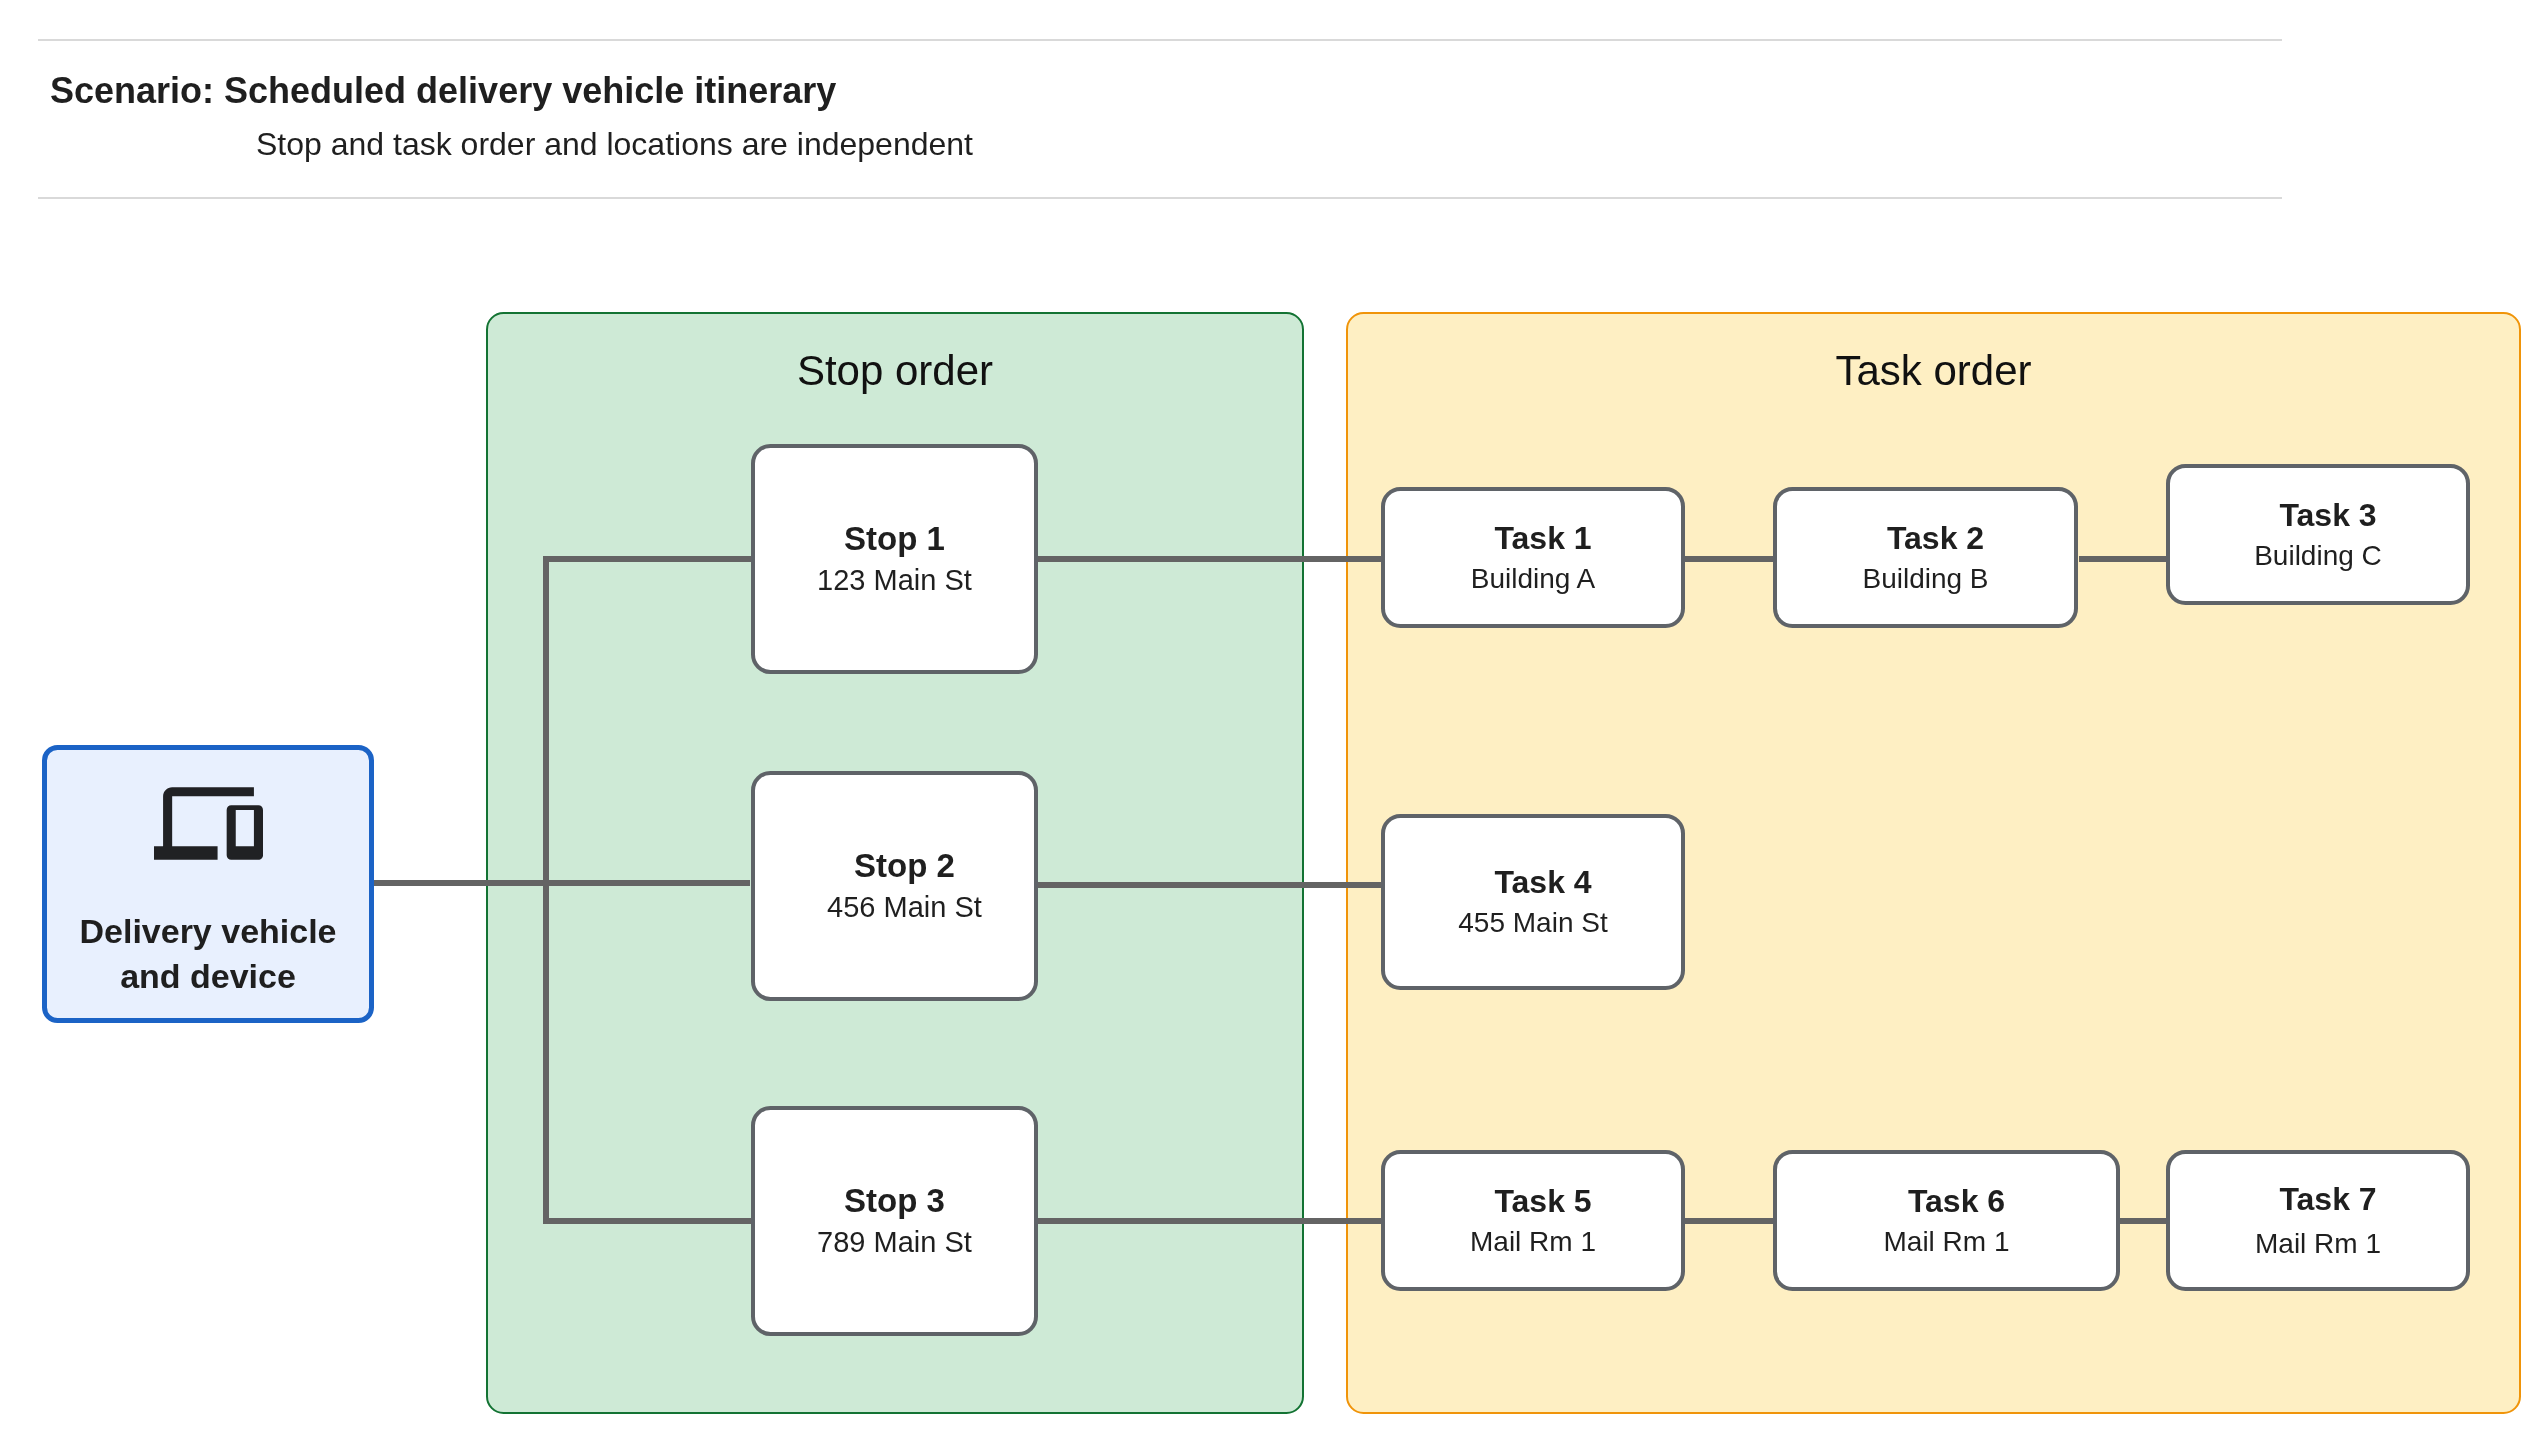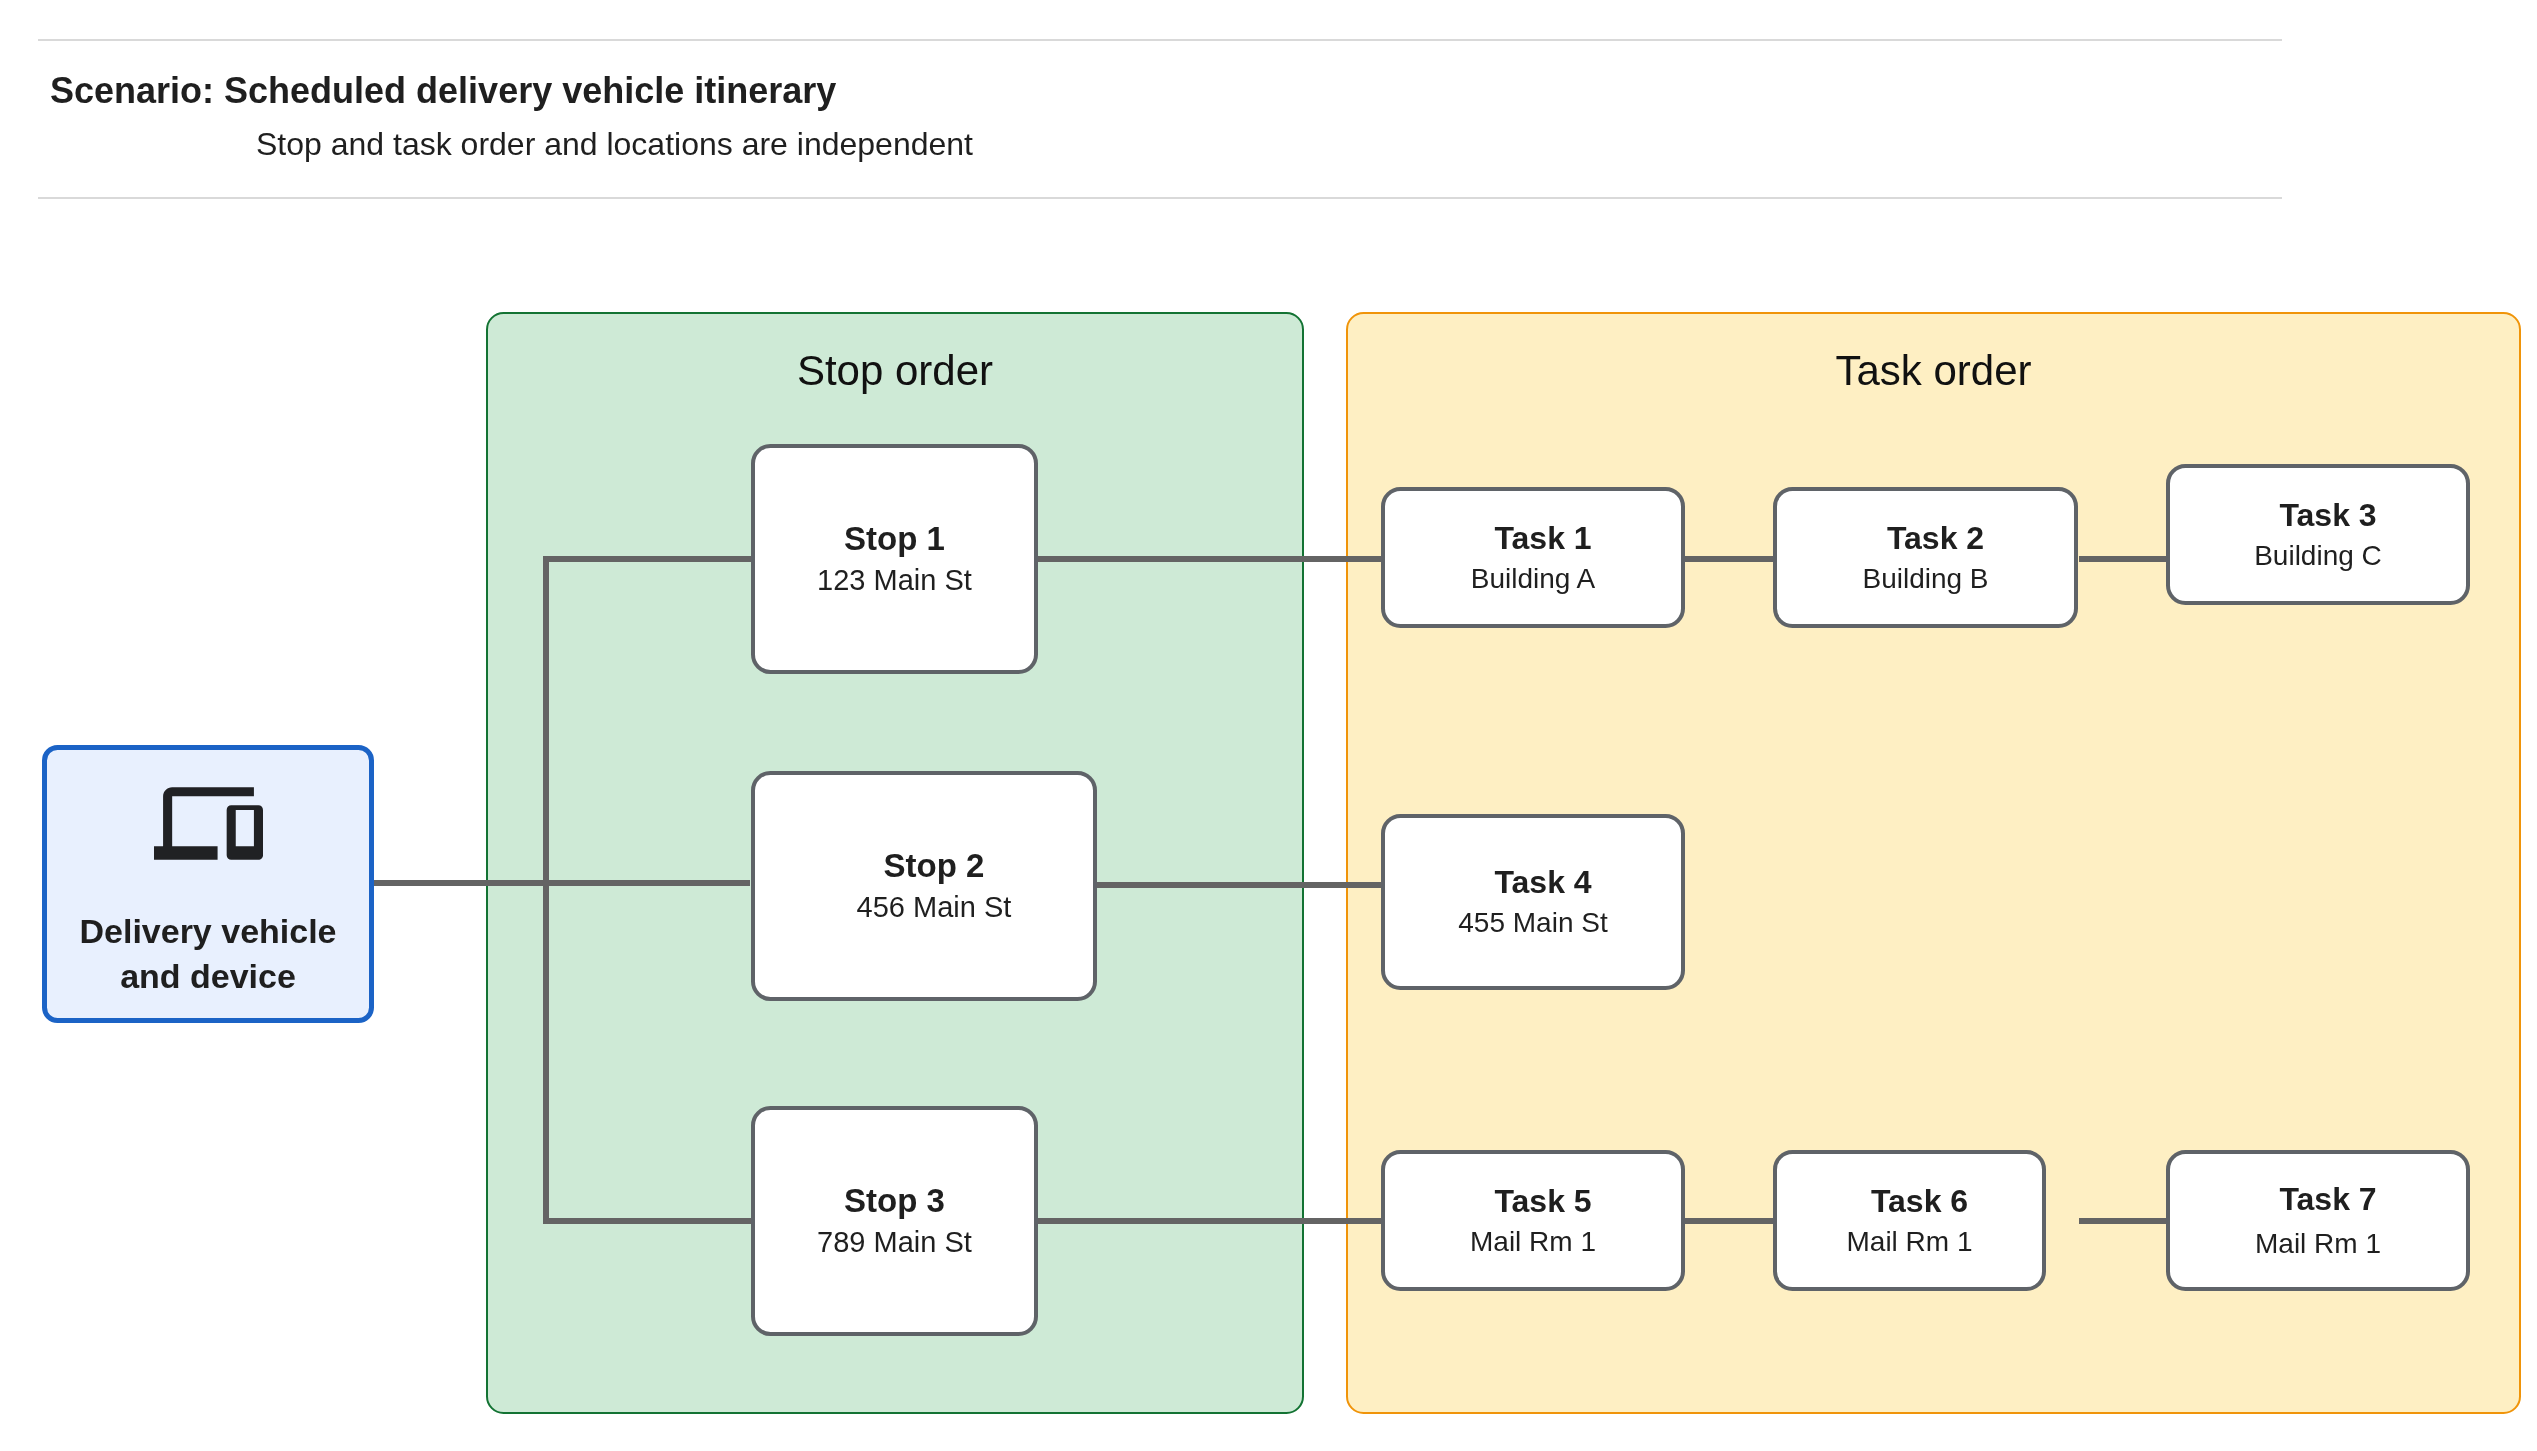--- a/index.html
+++ b/index.html
@@ -85,21 +85,21 @@
   <div class="vehicle-label">
     <div>Delivery vehicle</div>
     <div>and device</div>
   </div>
 </div>
 
 <div class="node stop" style="left:751px;top:444px;width:287px;height:230px;">
   <div class="node-title">Stop 1</div>
   <div class="node-sub">123 Main St</div>
 </div>
-<div class="node stop" style="left:751px;top:771px;width:346px;height:230px;padding-left:20px;">
+<div class="node stop" style="left:751px;top:771px;width:287px;height:230px;padding-left:20px;">
   <div class="node-title">Stop 2</div>
   <div class="node-sub">456 Main St</div>
 </div>
 <div class="node stop" style="left:751px;top:1106px;width:287px;height:230px;">
   <div class="node-title">Stop 3</div>
   <div class="node-sub">789 Main St</div>
 </div>
 
 <div class="node task" style="left:1381px;top:487px;width:304px;height:141px;">
   <div class="node-title">Task 1</div>
@@ -114,21 +114,21 @@
   <div class="node-sub">Building C</div>
 </div>
 <div class="node task" style="left:1381px;top:814px;width:304px;height:176px;">
   <div class="node-title">Task 4</div>
   <div class="node-sub">455 Main St</div>
 </div>
 <div class="node task" style="left:1381px;top:1150px;width:304px;height:141px;">
   <div class="node-title">Task 5</div>
   <div class="node-sub">Mail Rm 1</div>
 </div>
-<div class="node task" style="left:1773px;top:1150px;width:273px;height:141px;">
+<div class="node task" style="left:1773px;top:1150px;width:347px;height:141px;">
   <div class="node-title">Task 6</div>
   <div class="node-sub">Mail Rm 1</div>
 </div>
 <div class="node task" style="left:2166px;top:1150px;width:304px;height:141px;gap:12px;">
   <div class="node-title">Task 7</div>
   <div class="node-sub">Mail Rm 1</div>
 </div>
 
 
 </body></html>

